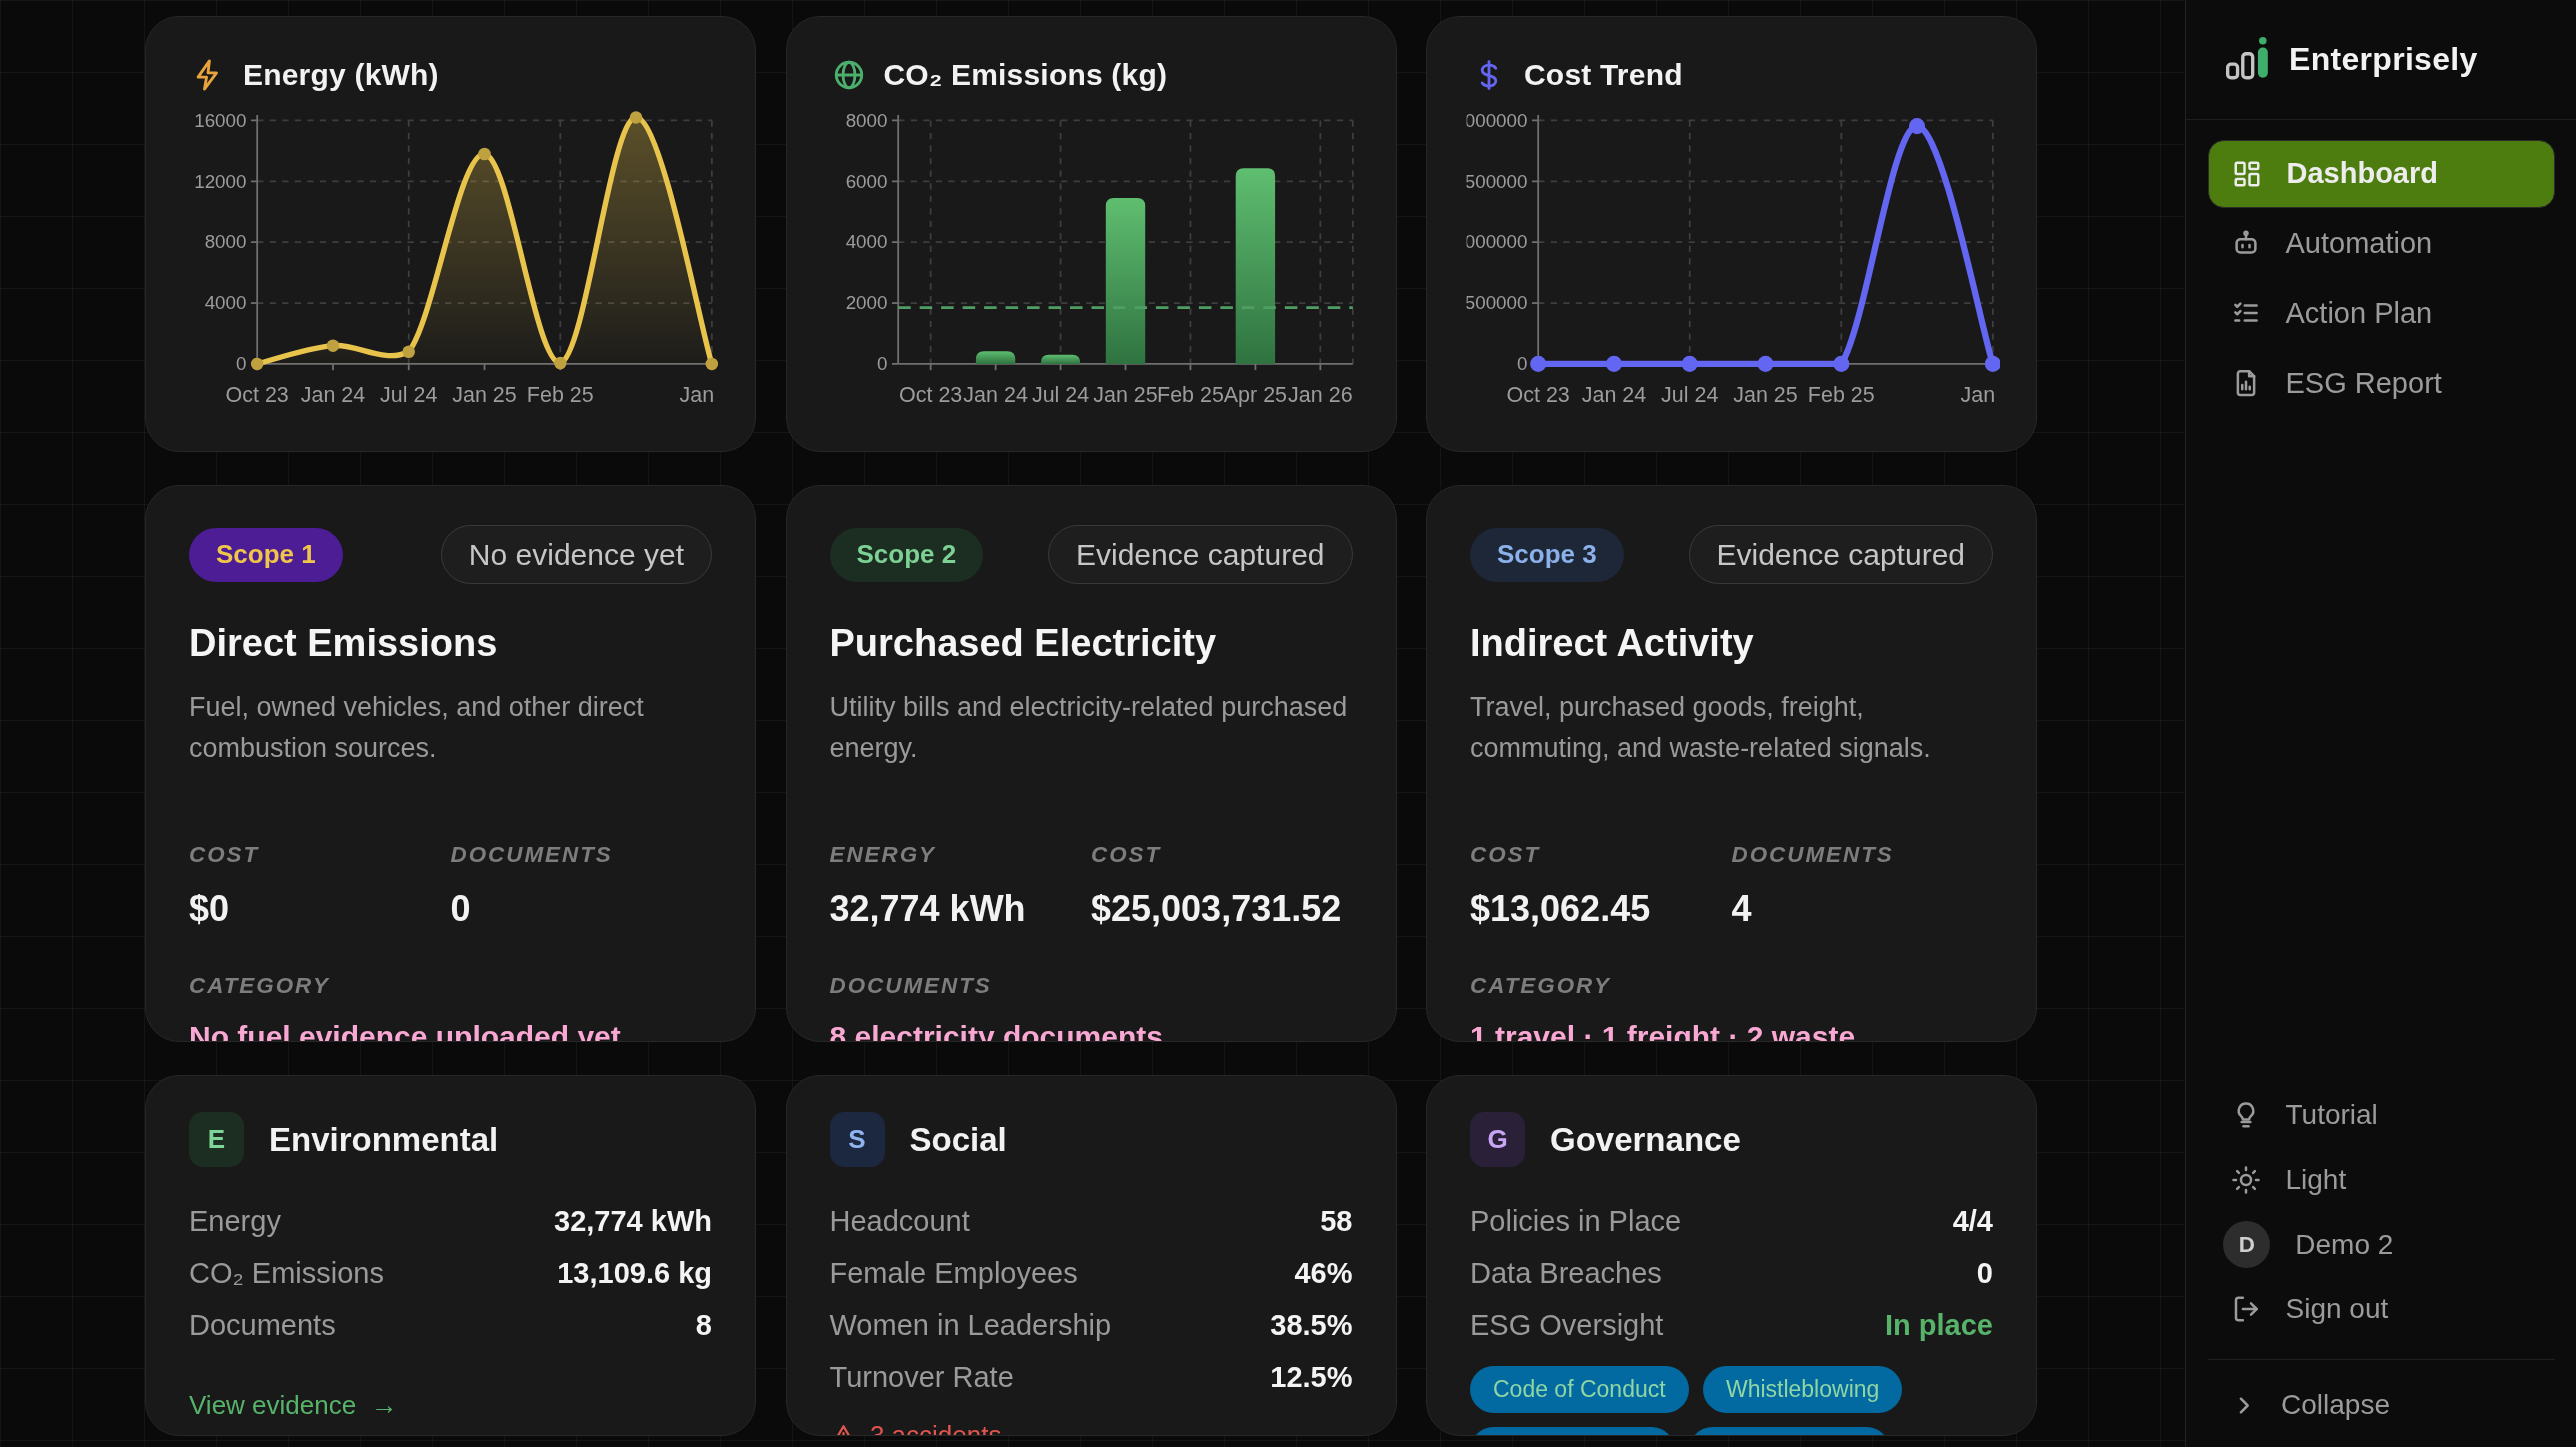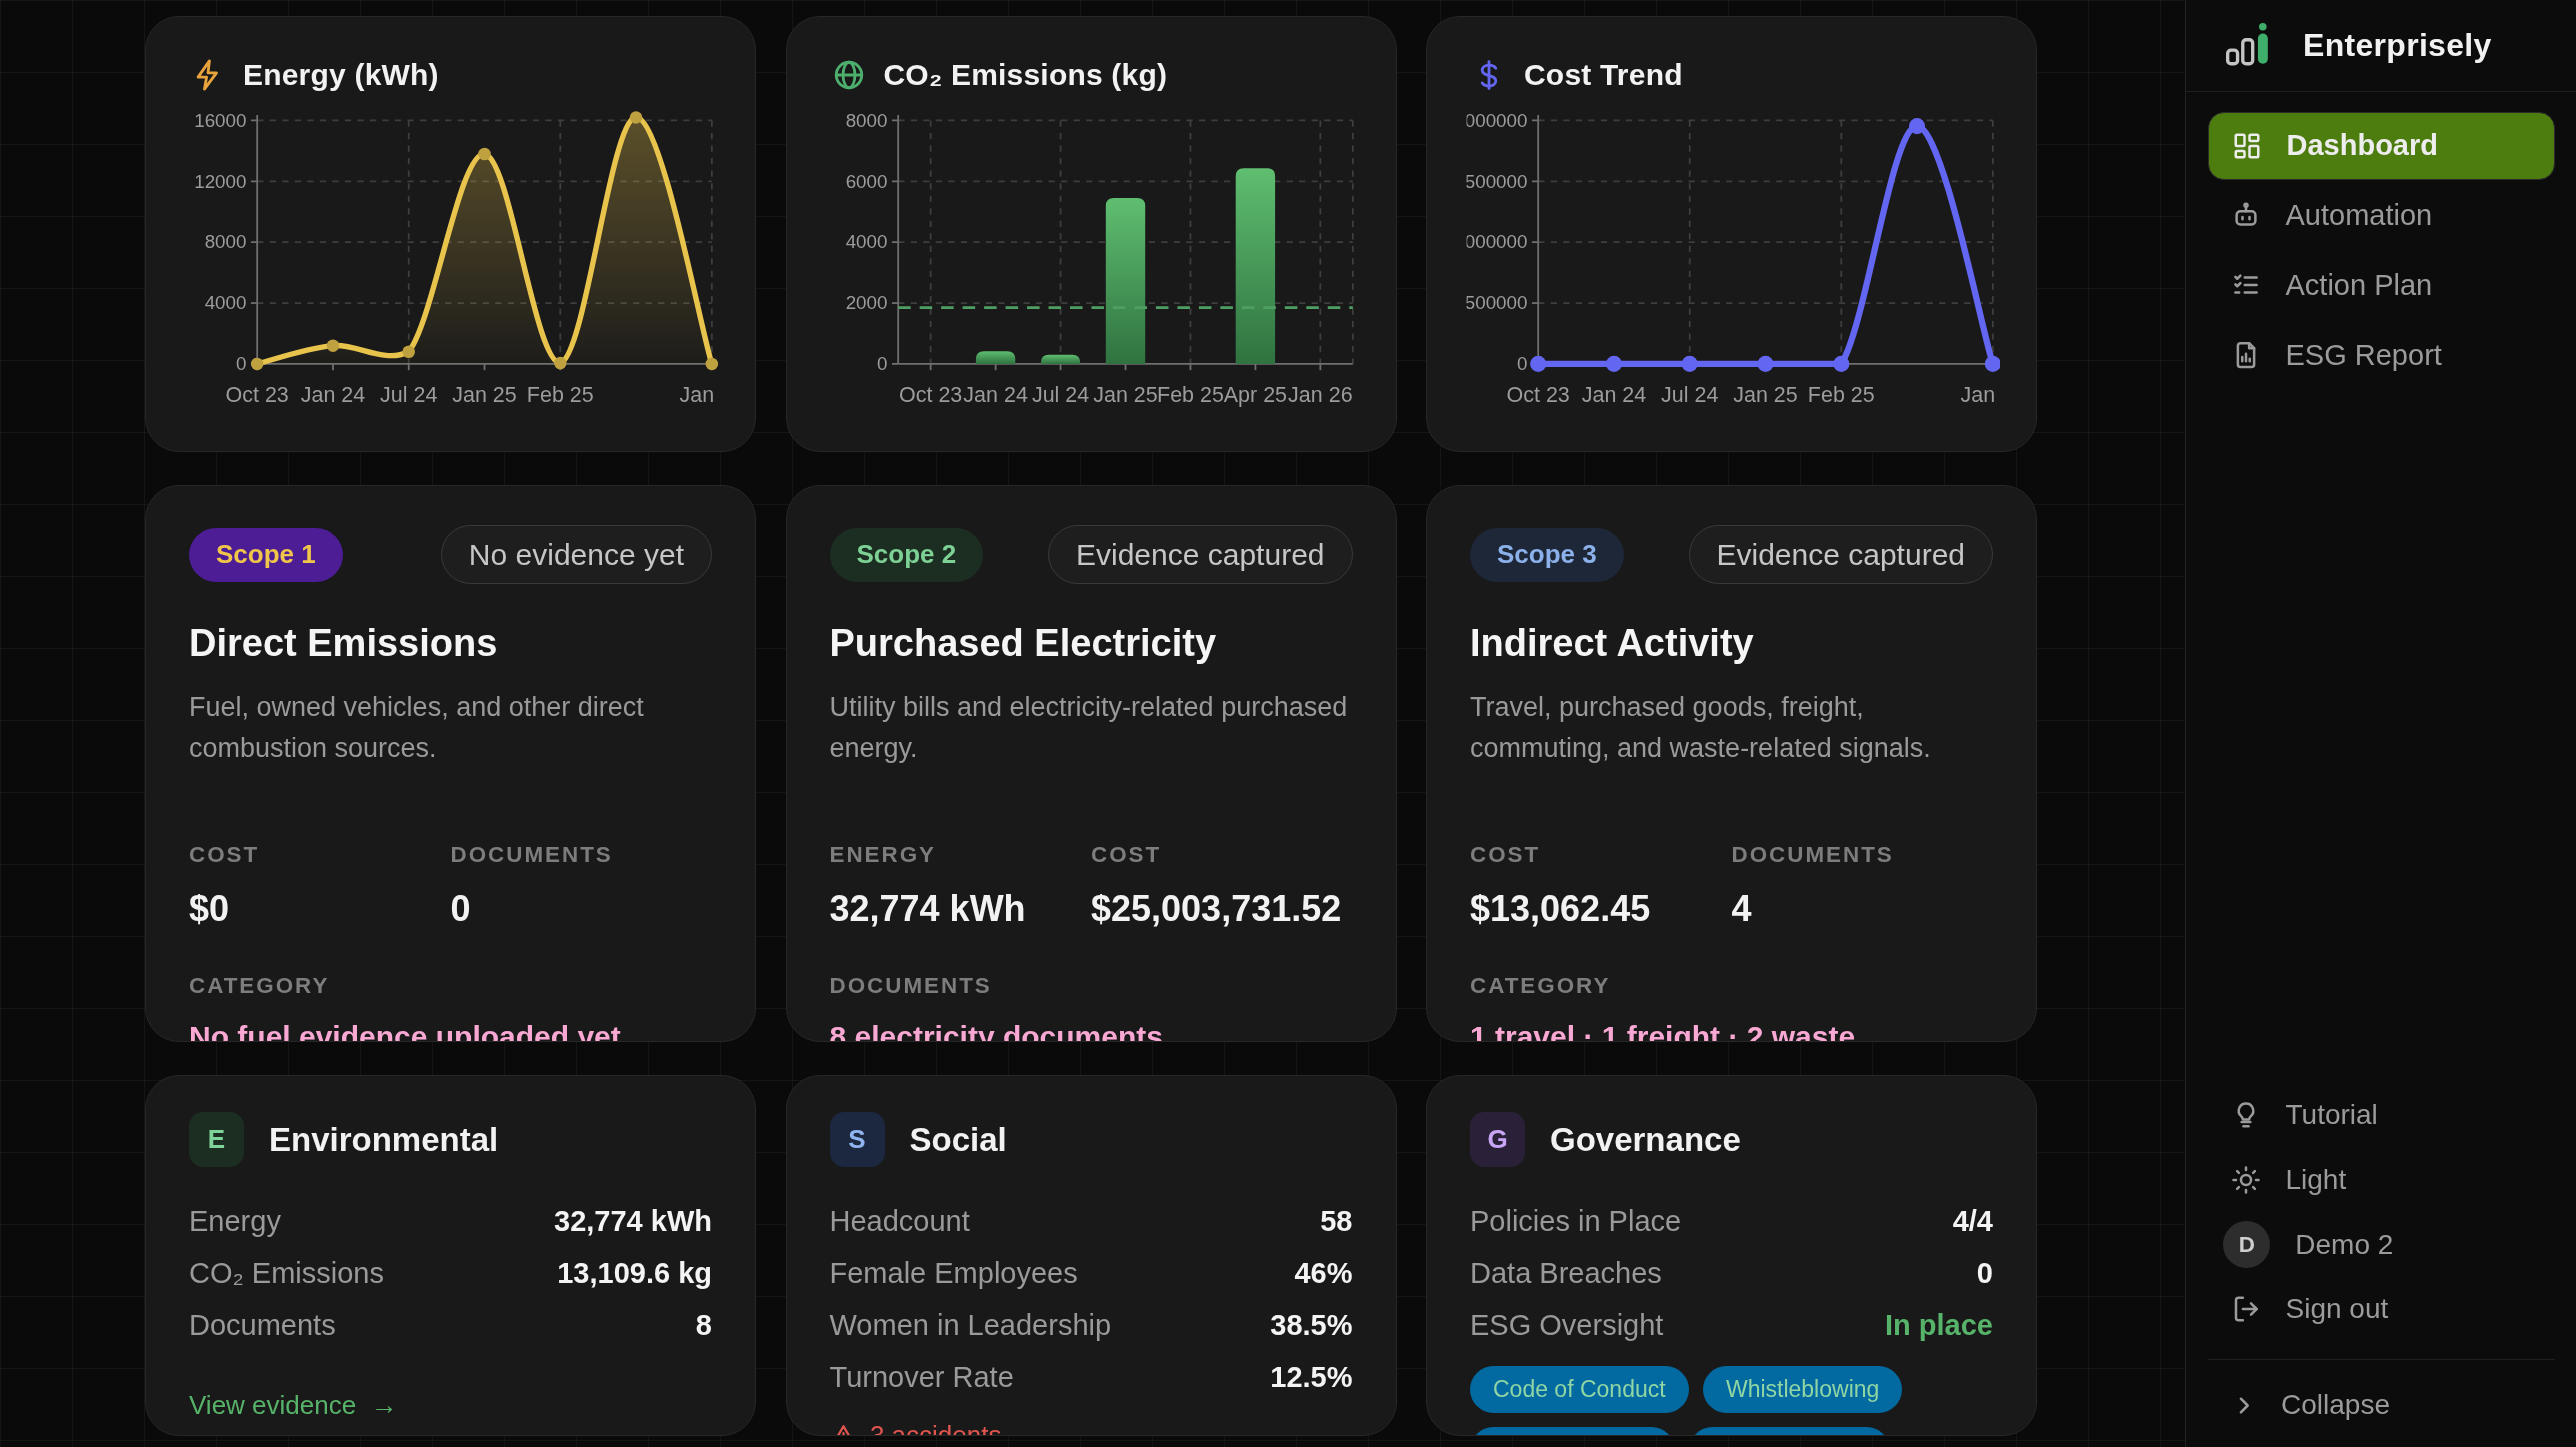--- a/index.html
+++ b/index.html
@@ -39,21 +39,21 @@
   
   .scope-card { padding:39px 43px; display:flex; flex-direction:column; }
   .scope-top { display:flex; justify-content:space-between; align-items:center; }
   .badge { font-size:26px; font-weight:700; padding:11.6px 27px; border-radius:894px; }
   .chip { font-size:30px; color:#c6c6c6; padding:11.6px 27px; border:0.9px solid #3a3a3a;
           border-radius:894px; background:rgba(255,255,255,.025); }
   .scope-title { font-size:38px; font-weight:700; color:#f5f5f5; margin-top:38px; }
   .scope-desc { font-size:27px; color:#9a9a9a; line-height:1.5; margin-top:22px; }
   .divider { height:0.9px; background:#2a2a2a; margin:36px 0 38px; }
   .stats { display:grid; grid-template-columns:1fr 1fr; row-gap:41px; }
-  .stat-label { font-size:22.4px; font-weight:700; letter-spacing:2px; color:#7d7d7d; }
+  .stat-label { font-size:22.4px; font-weight:700; letter-spacing:2px; color:#7d7d7d;font-style:italic; }
   .stat-value { font-size:36px; font-weight:700; color:#f2f2f2; margin-top:19.7px; }
   .stat.extra { margin-top:43px; }
   .extra .stat-value { font-size:30px; font-weight:700; color:#f9a8d4; margin-top:21.5px; }
   .card-link { margin-top:auto; font-size:27px; font-weight:600; text-decoration:none;
                display:flex; gap:14.3px; align-items:center; cursor:pointer; }
   .card-link .arrow { font-size:27px; }
   
   .sum-card { padding:36px 43px; display:flex; flex-direction:column; }
   .sum-head { display:flex; align-items:center; gap:25px; margin-bottom:38px; }
   .letter-badge { width:55px; height:55px; border-radius:14.3px; display:flex;
@@ -64,21 +64,21 @@
   .sum-row-value { font-size:29px; font-weight:700; color:#f4f4f4; }
   .sum-warning { display:flex; gap:13.4px; align-items:center; color:#e2554f; font-size:26px; margin-top:7.2px; }
   .warn-icon { width:27px; height:27px; display:flex; }
   .warn-icon svg { width:100%; height:100%; }
   .sum-tags { display:flex; flex-wrap:wrap; gap:14.3px; margin-top:5.4px; max-width:537px; }
   .tag { background:#0369a1; color:#8fd6a4; font-size:23px; padding:9.8px 23px; border-radius:894px; }
   .sum-card .card-link { margin-top:29px; font-size:26px; font-weight:500; }
   
   .sidebar { flex:1 1 auto; width:391px; background:#0c0c0c; border-left:0.9px solid #232323;
              display:flex; flex-direction:column; height:1447px; }
-  .sb-header { display:flex; align-items:center; gap:31px; padding:0 38px; height:92px;
+  .sb-header { display:flex; align-items:center; gap:17px; padding:0 38px; height:120px;
                border-bottom:0.9px solid #1f1f1f; flex:0 0 auto; }
   .logo { width:48px; height:48px; display:flex; }
   .logo svg { width:100%; height:100%; }
   .brand-name { font-size:32px; font-weight:700; color:#f2f2f2; letter-spacing:0.3px; }
   .sb-nav, .sb-footer { padding:19.7px 21.5px 0; display:flex; flex-direction:column; gap:1.8px; }
   .sb-footer { padding-top:0; }
   .sb-item { display:flex; align-items:center; gap:25px; height:68px; padding:0 23px;
              border-radius:16px; font-size:29px; color:#9b9b9b; font-weight:500; cursor:pointer; }
   .sb-item.active { background:#4d7c0f; color:#ededed; font-weight:700; border:0.9px solid #2b2b2b; }
   .sb-footer-item { height:63px; font-size:28px; }

